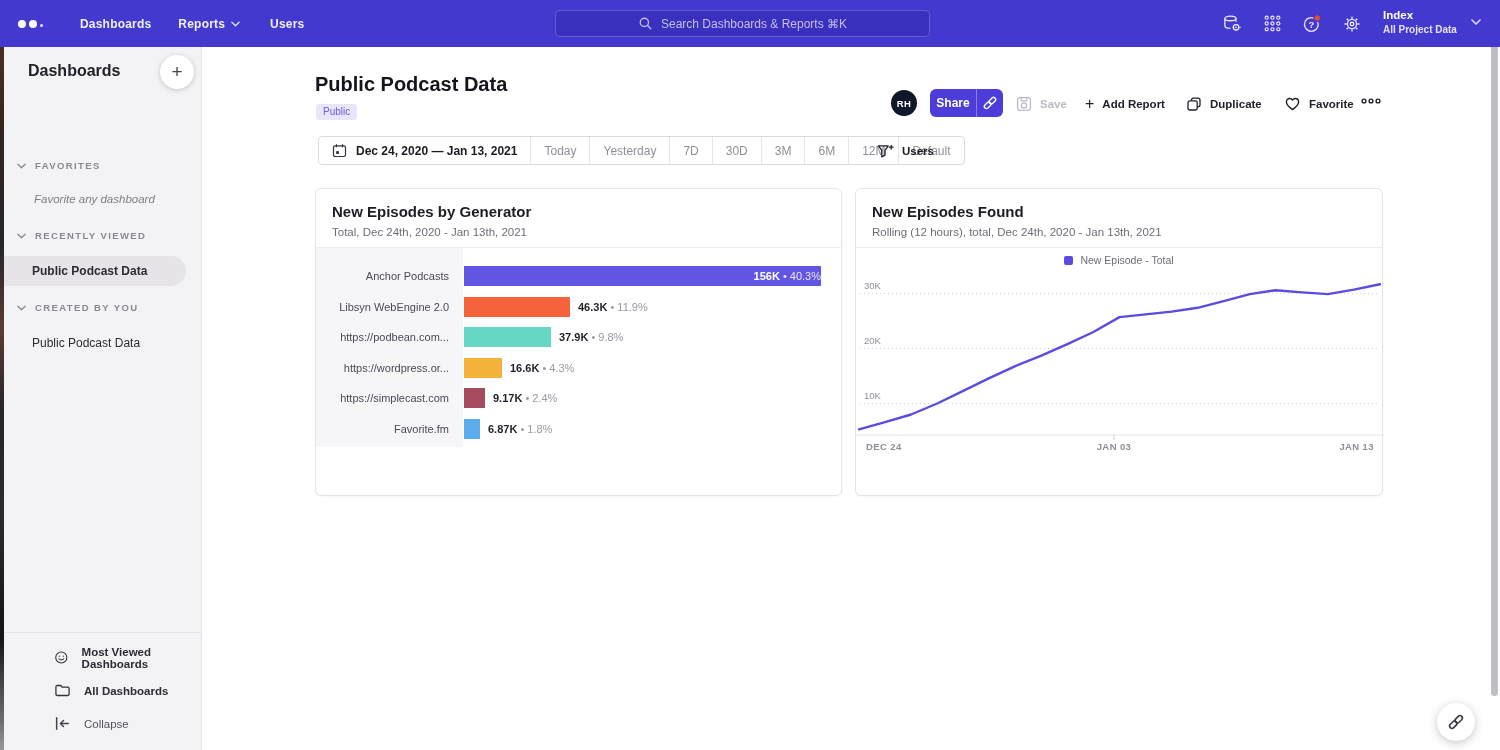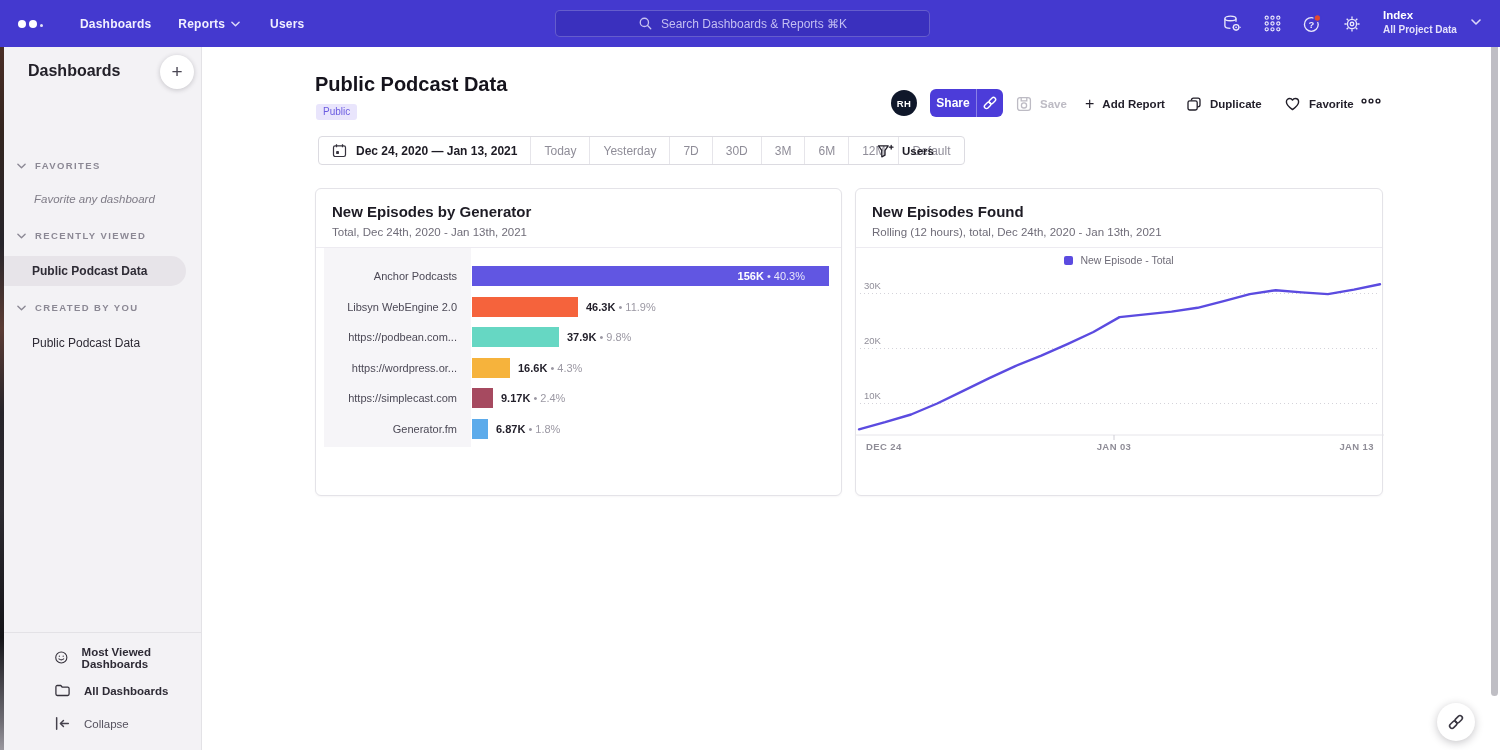--- a/index.html
+++ b/index.html
@@ -88,30 +88,30 @@
   
   .card { position:absolute; top:188px; height:308px; background:#fff;
           border:1px solid #e4e3e8; border-radius:6px; box-shadow:0 1px 2px rgba(40,38,50,.04); }
   .card.c1 { left:315px; width:527px; }
   .card.c2 { left:855px; width:528px; }
   .card-title { position:absolute; left:16px; top:14px; font-size:15px; font-weight:700; color:#1d1b24; }
   .card-sub { position:absolute; left:16px; top:37px; font-size:11.5px; color:#6f6c78; }
   .card-divider { position:absolute; left:0; right:0; top:58px; height:1px; background:#edebf1; }
 
   
-  .bar-chart { position:absolute; left:8px; top:59px; width:525px; height:209px; padding-top:13px; }
+  .bar-chart { position:absolute; left:0; top:59px; width:525px; height:209px; padding-top:13px; }
   .bar-chart::before { content:''; position:absolute; left:0; top:0; width:147px; height:199px;
                        background:#f6f5f8; }
   .bar-row { position:relative; height:30.5px; display:flex; align-items:center; }
   .bar-label { width:147px; padding-right:14px; text-align:right; font-size:11px; color:#4c4956;
                white-space:nowrap; overflow:hidden; }
   .bar-area { flex:1; display:flex; align-items:center; padding-left:1px; }
   .bar { height:20px; display:flex; align-items:center; justify-content:flex-end; }
   .bar-val { font-size:11px; white-space:nowrap; }
-  .bar-val.inside { color:#fff; padding-right:24px; }
+  .bar-val.inside { color:#fff; padding-right:0; }
   .bar-val.inside .v { font-weight:700; }
   .bar-val.inside .sep,.bar-val.inside .p { color:rgba(255,255,255,.85); }
   .bar-val.outside { margin-left:8px; }
   .bar-val.outside .v { font-weight:700; color:#211e29; }
   .bar-val.outside .sep,.bar-val.outside .p { color:#9b98a3; }
 
   
   .legend-row { position:absolute; top:65px; left:0; right:0; display:flex; justify-content:center;
                 align-items:center; gap:7px; }
   .legend-swatch { width:9px; height:9px; border-radius:2px; }
@@ -404,21 +404,21 @@
         </div>
       </div>
       <div class="bar-row">
         <div class="bar-label">https://simplecast.com</div>
         <div class="bar-area">
           <div class="bar" style="width: 21px; background: rgb(166, 74, 96);"></div>
           <div class="bar-val outside"><span class="v">9.17K</span><span class="sep"> • </span><span class="p">2.4%</span></div>
         </div>
       </div>
       <div class="bar-row">
-        <div class="bar-label">Generator.fm</div>
+        <div class="bar-label">Favorite.fm</div>
         <div class="bar-area">
           <div class="bar" style="width: 16px; background: rgb(92, 171, 235);"></div>
           <div class="bar-val outside"><span class="v">6.87K</span><span class="sep"> • </span><span class="p">1.8%</span></div>
         </div>
       </div>
     </div>
 </div>
 
 <div class="card c2">
   <div class="card-title">New Episodes Found</div>

